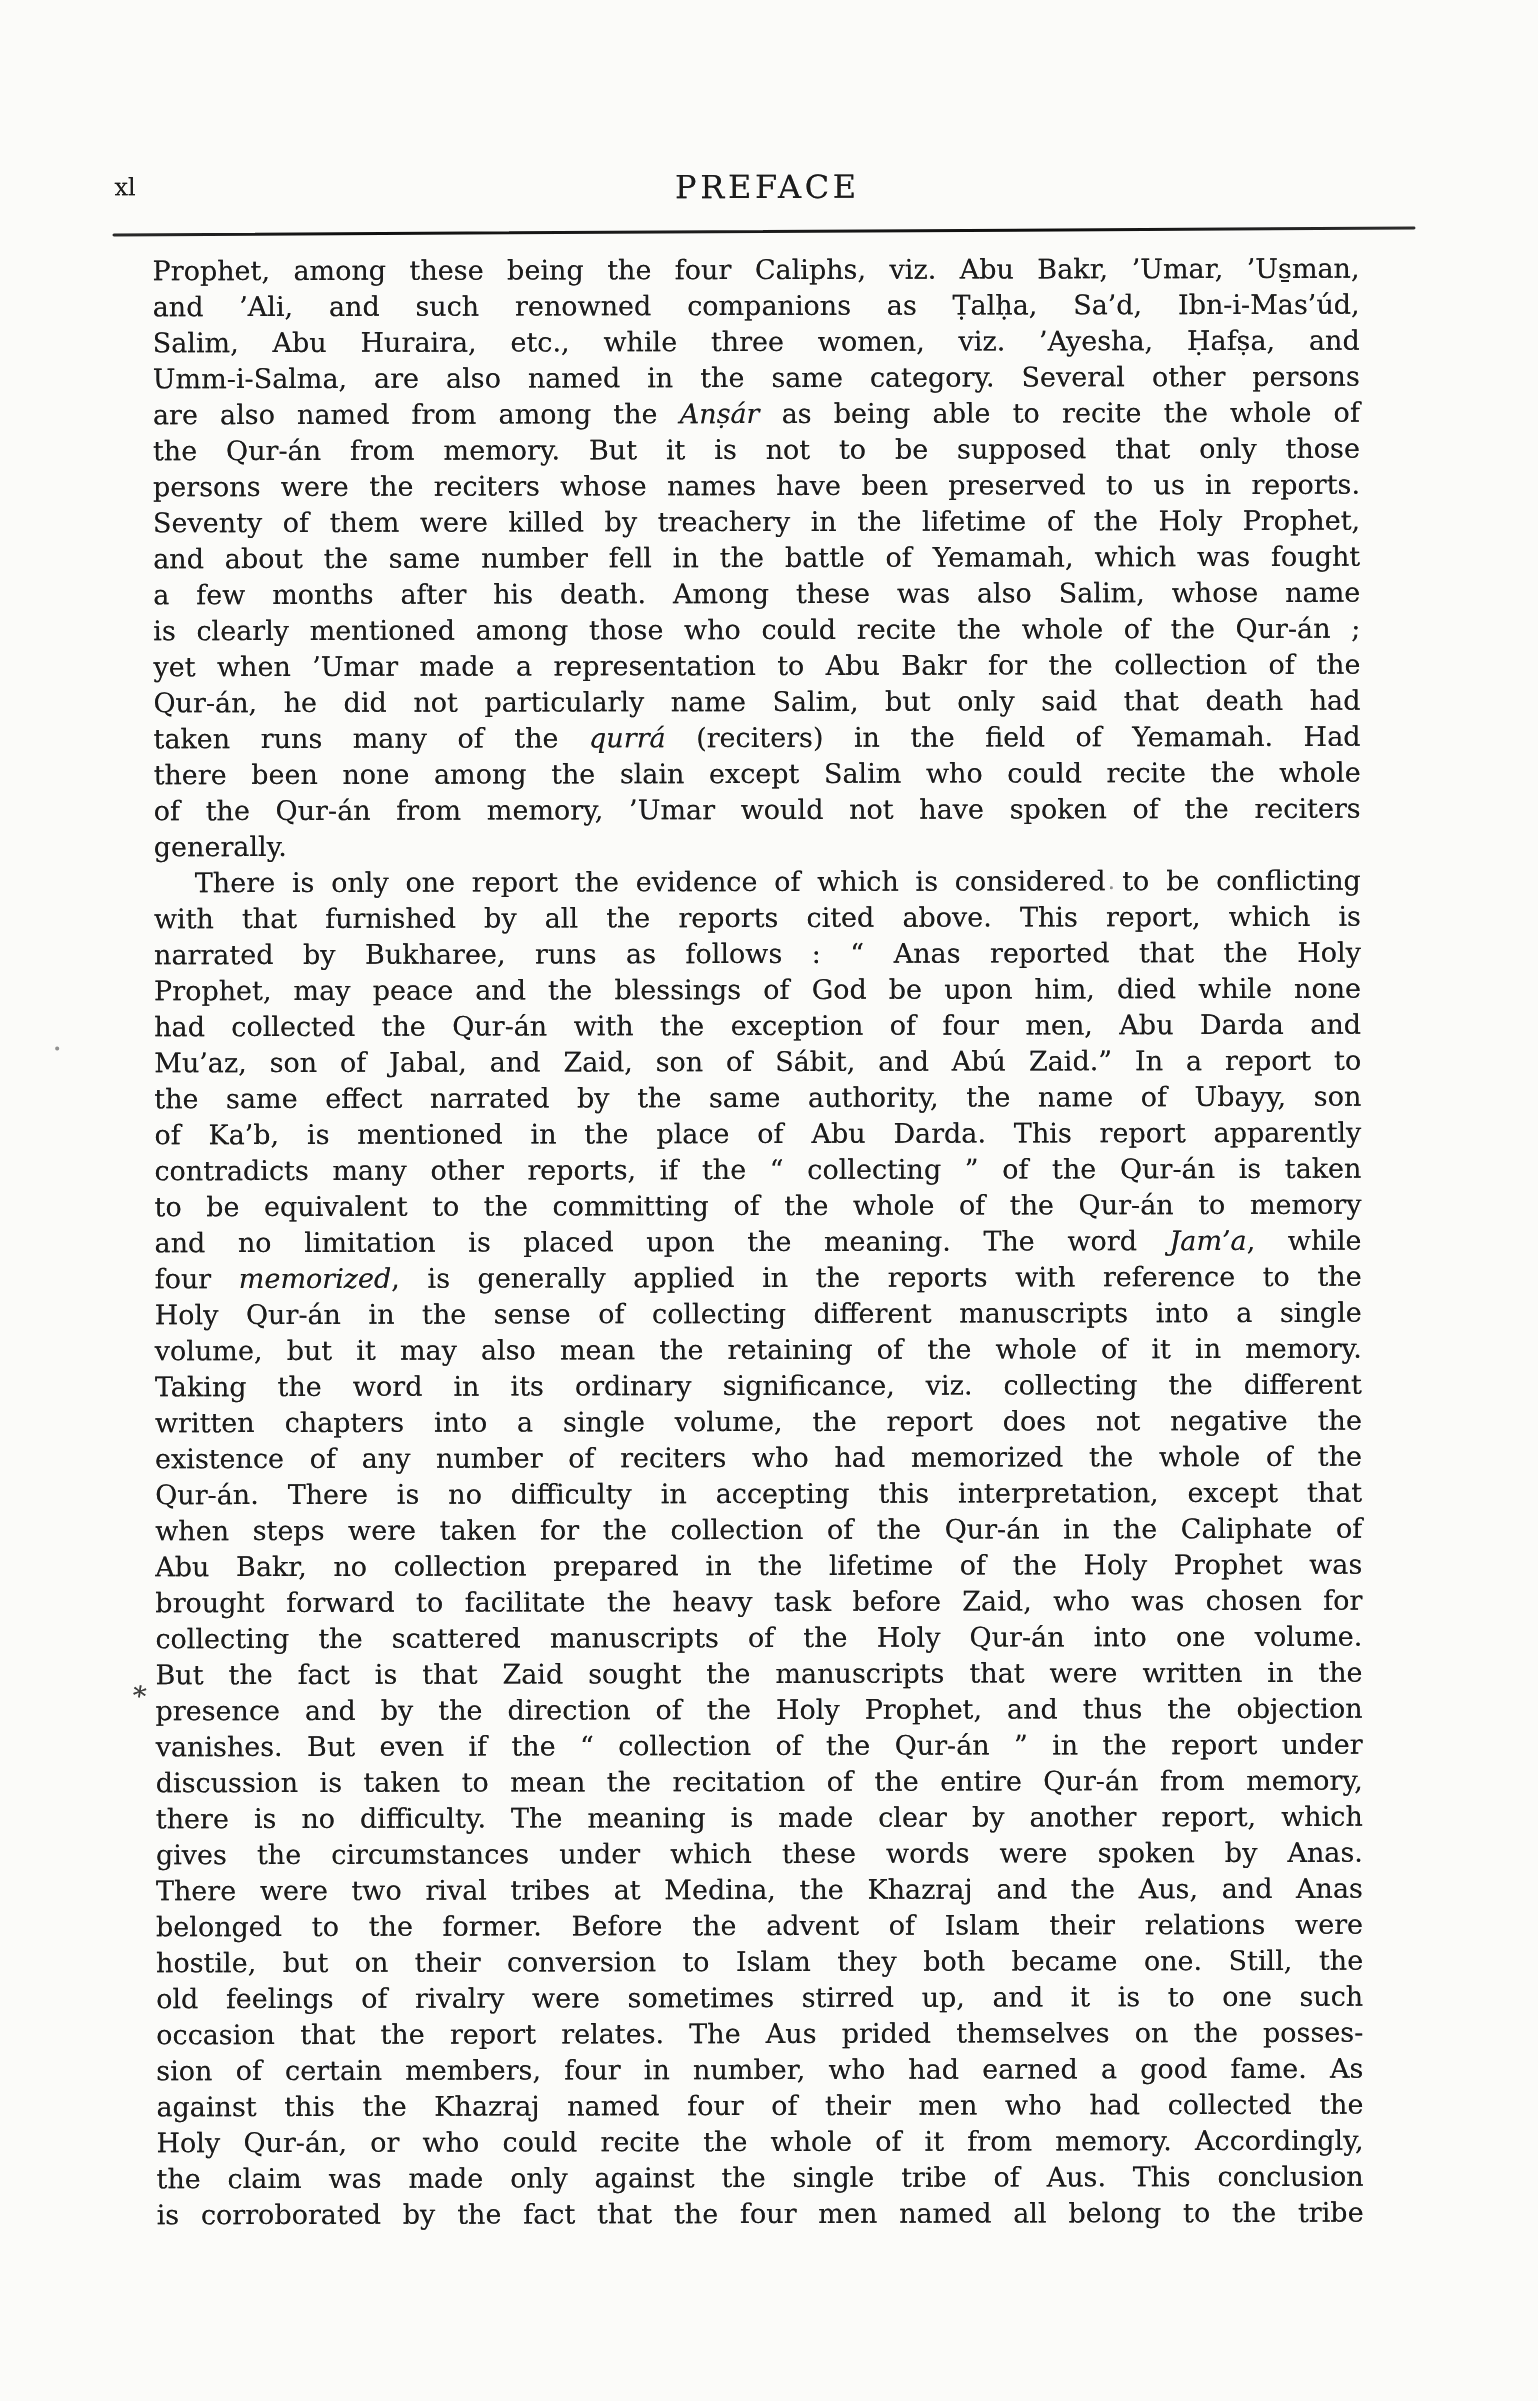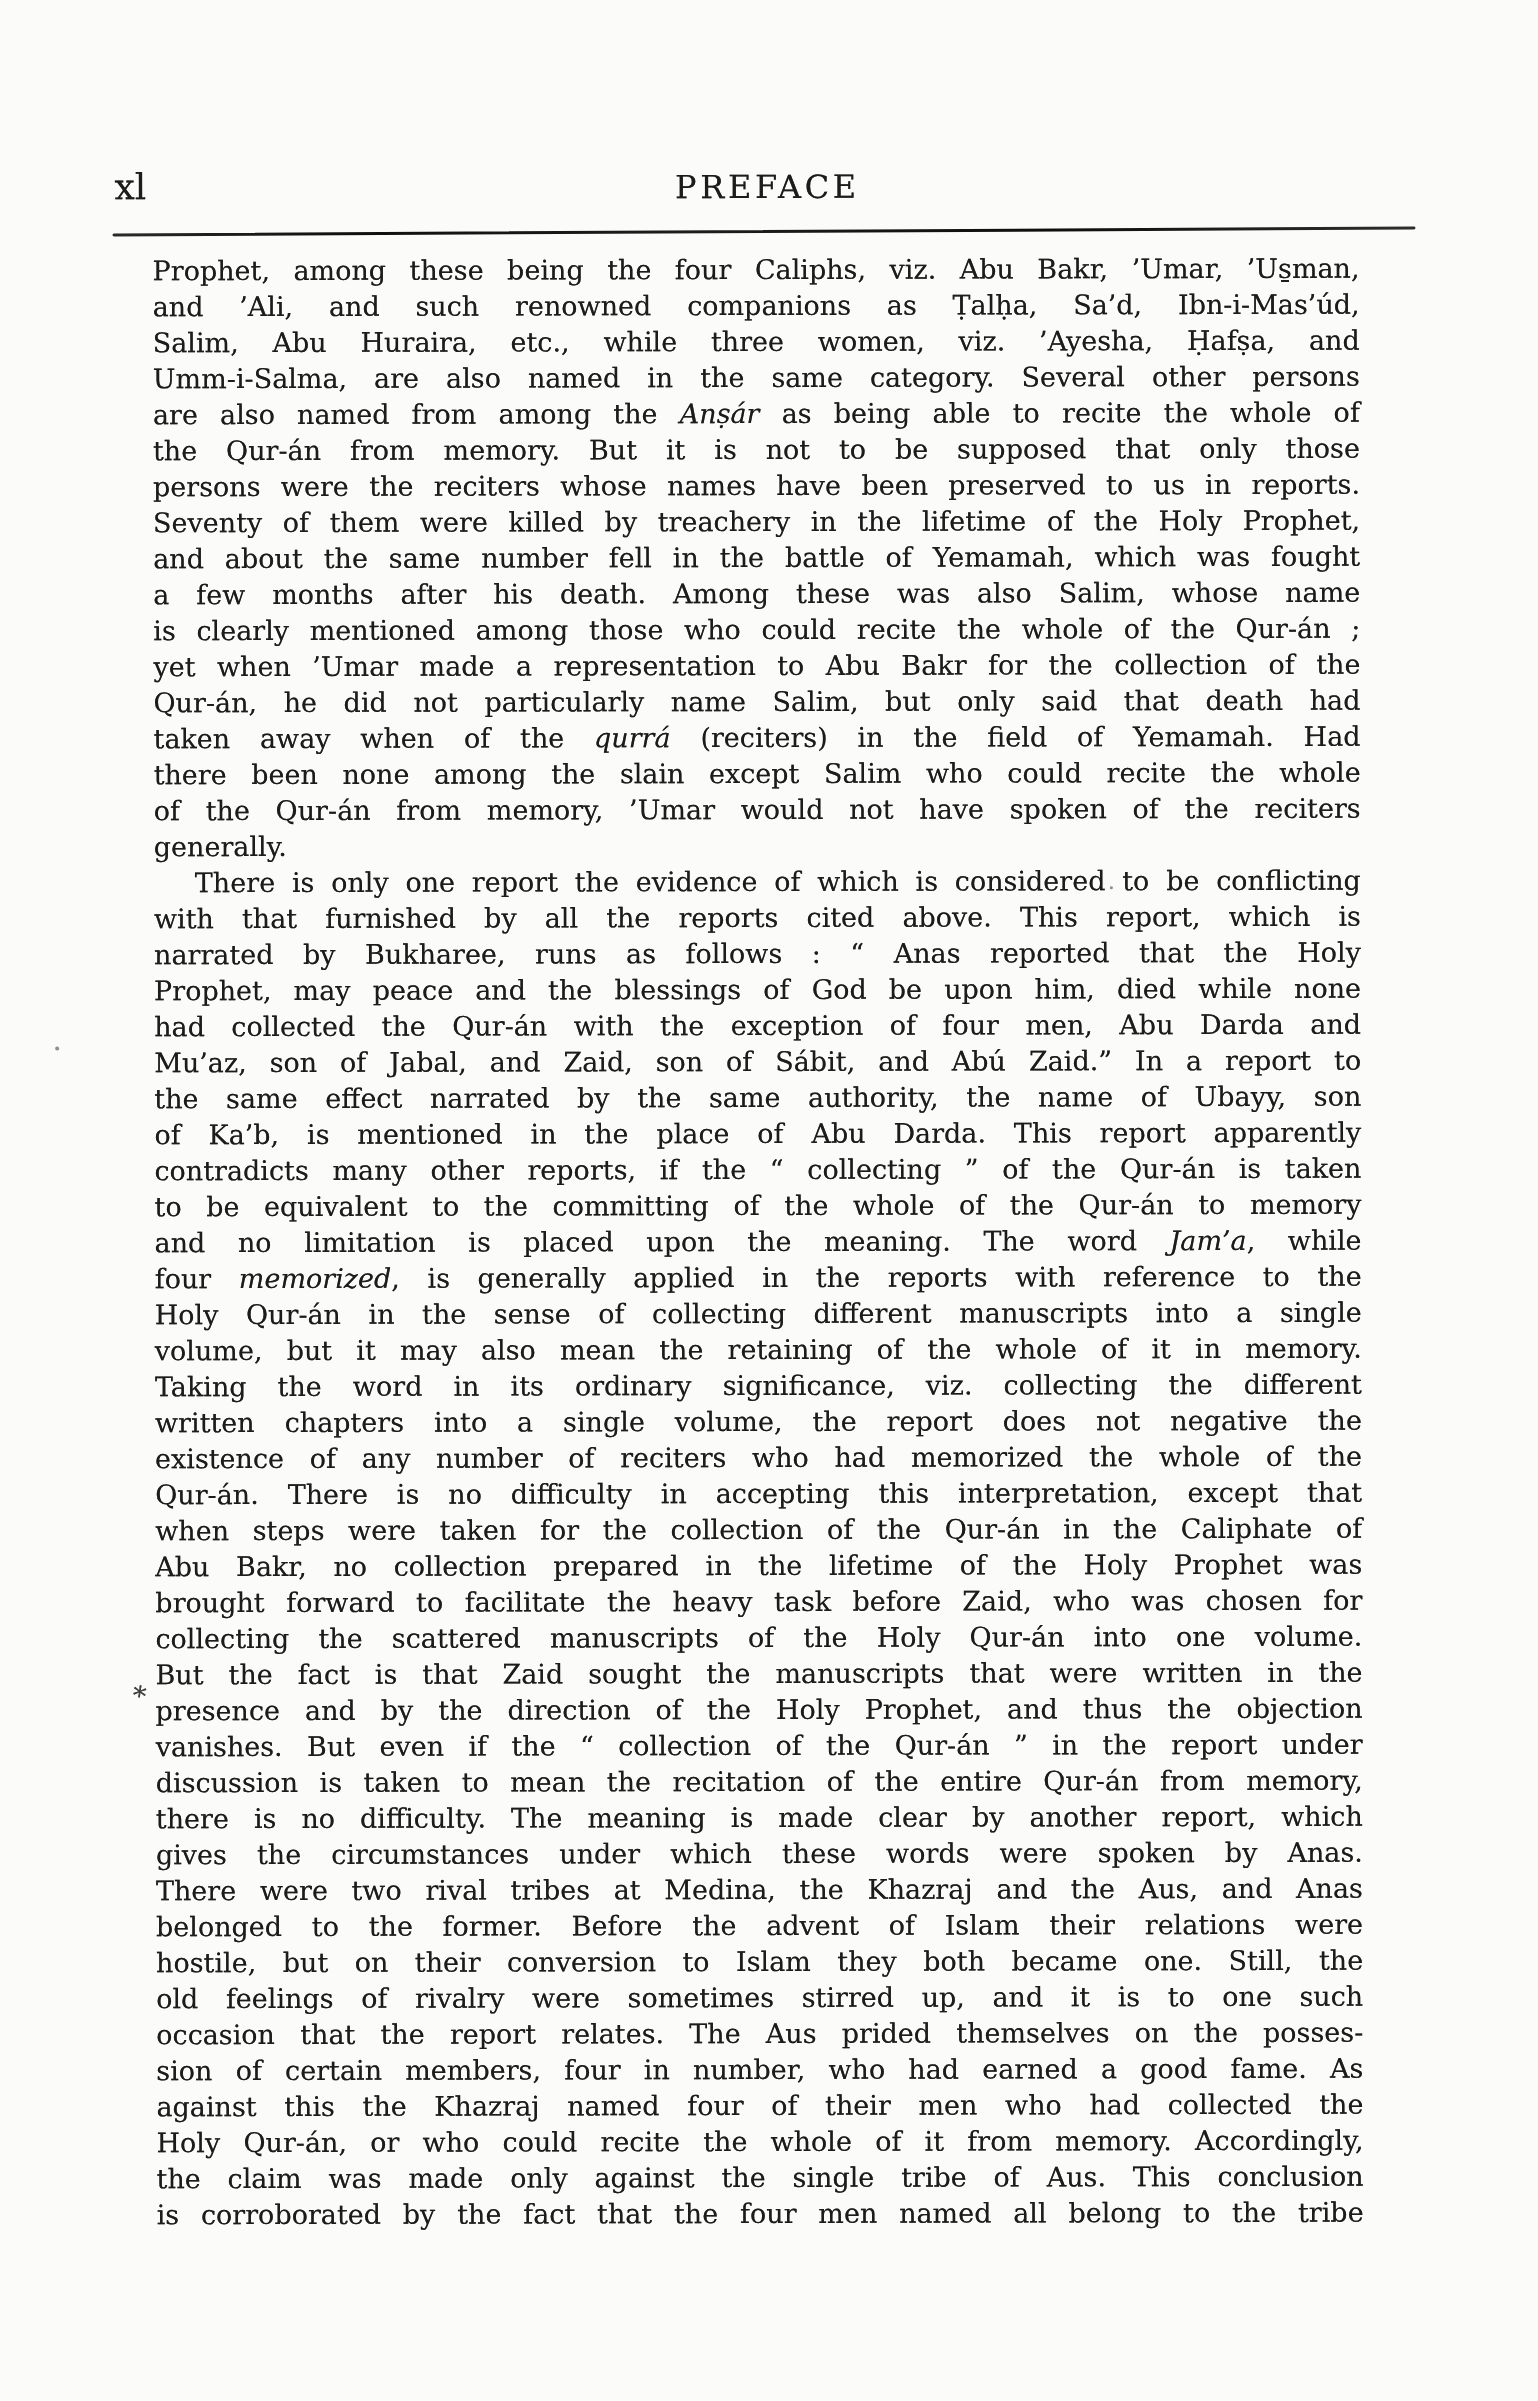--- a/index.html
+++ b/index.html
@@ -12,21 +12,21 @@
     position:relative;
   }
   .scan{
     position:absolute;inset:0;
     transform:rotate(-0.12deg);
     transform-origin:50% 40%;
     text-shadow:0 0 0.5px rgba(10,10,10,0.65);
   }
   .page-number{
     position:absolute;left:116px;top:171px;
-    font-size:36px;line-height:30px;text-align:center;
+    font-size:24px;line-height:30px;text-align:center;
   }
   .header-title{
     position:absolute;left:0;top:169px;width:1538px;
     text-align:center;
     font-size:32px;line-height:36px;
     letter-spacing:3.6px;
   }
   .rule{
     position:absolute;left:114px;top:230px;
     width:1303px;height:2.7px;
@@ -81,21 +81,21 @@
         <div class="line"><span>Umm-i-Salma, are also named in the same category.  Several other persons</span></div>
         <div class="line"><span>are also named from among the </span><i>Anṣár</i><span> as being able to recite the whole of</span></div>
         <div class="line"><span>the Qur-án from memory.  But it is not to be supposed that only those</span></div>
         <div class="line"><span>persons were the reciters whose names have been preserved to us in reports.</span></div>
         <div class="line"><span>Seventy of them were killed by treachery in the lifetime of the Holy Prophet,</span></div>
         <div class="line"><span>and about the same number fell in the battle of Yemamah, which was fought</span></div>
         <div class="line"><span>a few months after his death.  Among these was also Salim, whose name</span></div>
         <div class="line"><span>is clearly mentioned among those who could recite the whole of the Qur-án ;</span></div>
         <div class="line"><span>yet when ’Umar made a representation to Abu Bakr for the collection of the</span></div>
         <div class="line"><span>Qur-án, he did not particularly name Salim, but only said that death had</span></div>
-        <div class="line"><span>taken away when of the </span><i>qurrá</i><span> (reciters) in the field of Yemamah.  Had</span></div>
+        <div class="line"><span>taken runs many of the </span><i>qurrá</i><span> (reciters) in the field of Yemamah.  Had</span></div>
         <div class="line"><span>there been none among the slain except Salim who could recite the whole</span></div>
         <div class="line"><span>of the Qur-án from memory, ’Umar would not have spoken of the reciters</span></div>
         <div class="line lastline"><span>generally.</span></div>
       </div>
       <div class="para">
         <div class="line indent"><span>There is only one report the evidence of which is considered to be conflicting</span></div>
         <div class="line"><span>with that furnished by all the reports cited above.  This report, which is</span></div>
         <div class="line"><span>narrated by Bukharee, runs as follows :  “ Anas reported that the Holy</span></div>
         <div class="line"><span>Prophet, may peace and the blessings of God be upon him, died while none</span></div>
         <div class="line"><span>had collected the Qur-án with the exception of four men, Abu Darda and</span></div>

